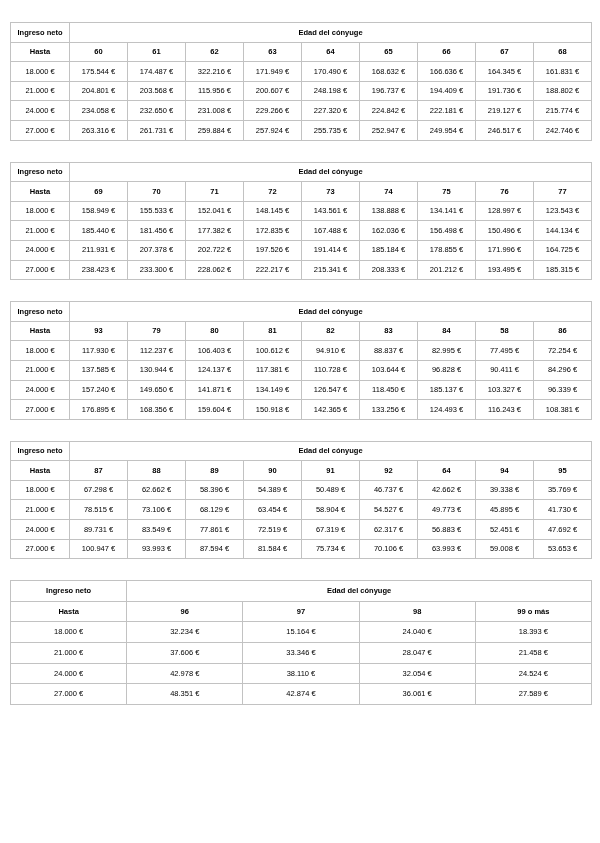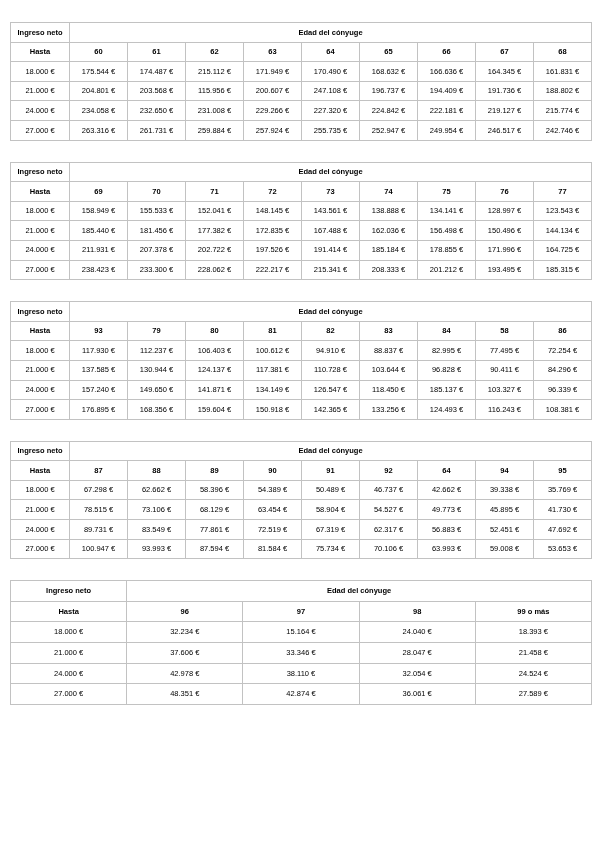--- a/index.html
+++ b/index.html
@@ -87,35 +87,35 @@
           <th>66</th>
           <th>67</th>
           <th>68</th>
         </tr>
       </thead>
       <tbody>
         <tr>
           <th>18.000 €</th>
           <td>175.544 €</td>
           <td>174.487 €</td>
-          <td>215.112 €</td>
+          <td>322.216 €</td>
           <td>171.949 €</td>
           <td>170.490 €</td>
           <td>168.632 €</td>
           <td>166.636 €</td>
           <td>164.345 €</td>
           <td>161.831 €</td>
         </tr>
         <tr>
           <th>21.000 €</th>
           <td>204.801 €</td>
           <td>203.568 €</td>
           <td>115.956 €</td>
           <td>200.607 €</td>
-          <td>247.108 €</td>
+          <td>248.198 €</td>
           <td>196.737 €</td>
           <td>194.409 €</td>
           <td>191.736 €</td>
           <td>188.802 €</td>
         </tr>
         <tr>
           <th>24.000 €</th>
           <td>234.058 €</td>
           <td>232.650 €</td>
           <td>231.008 €</td>

